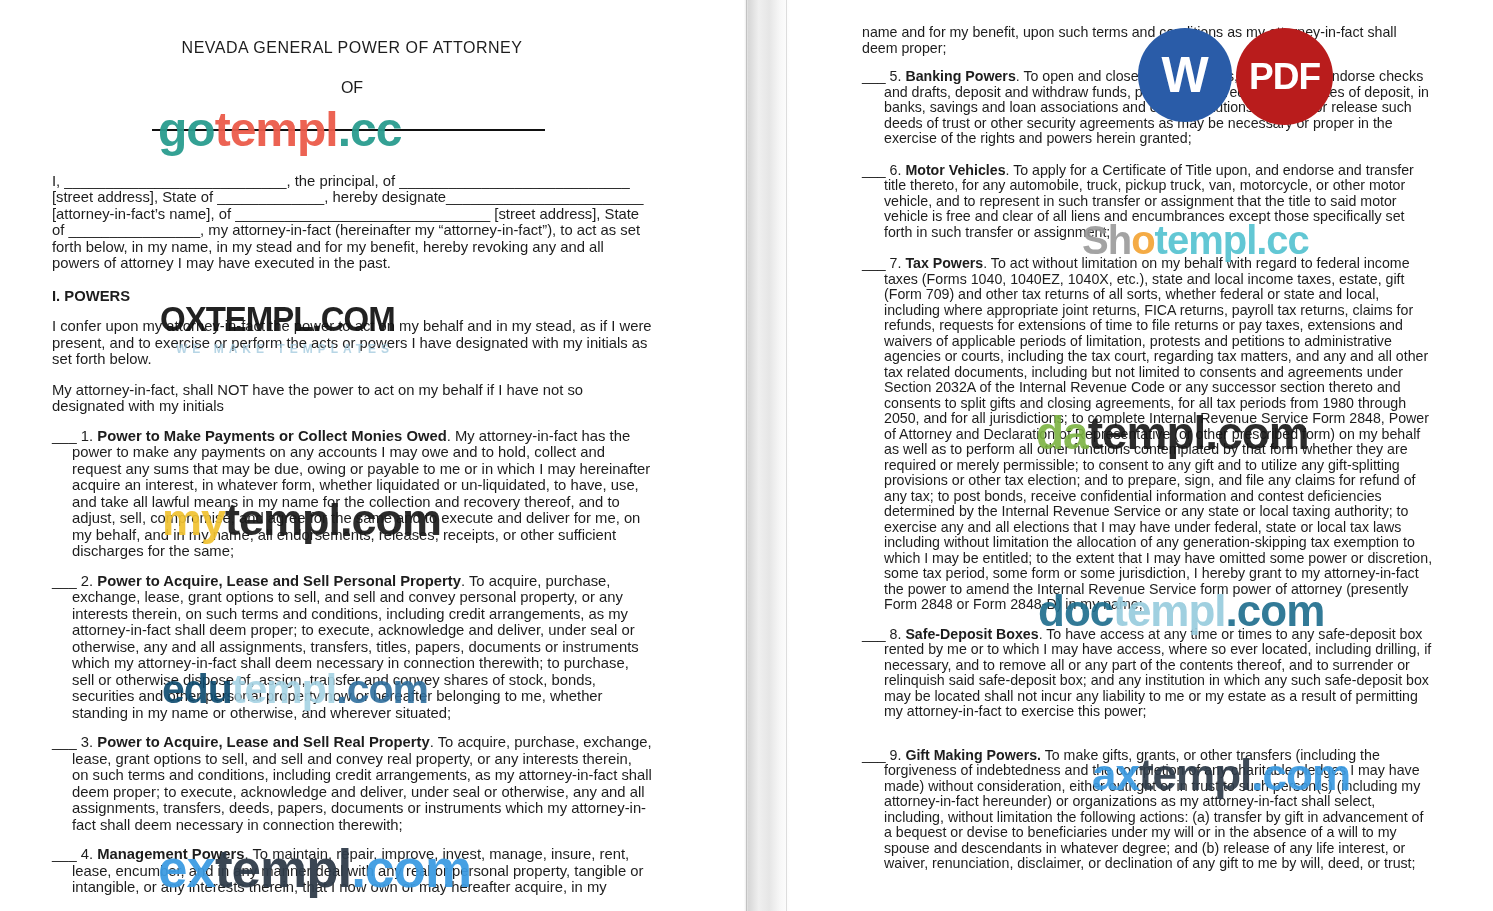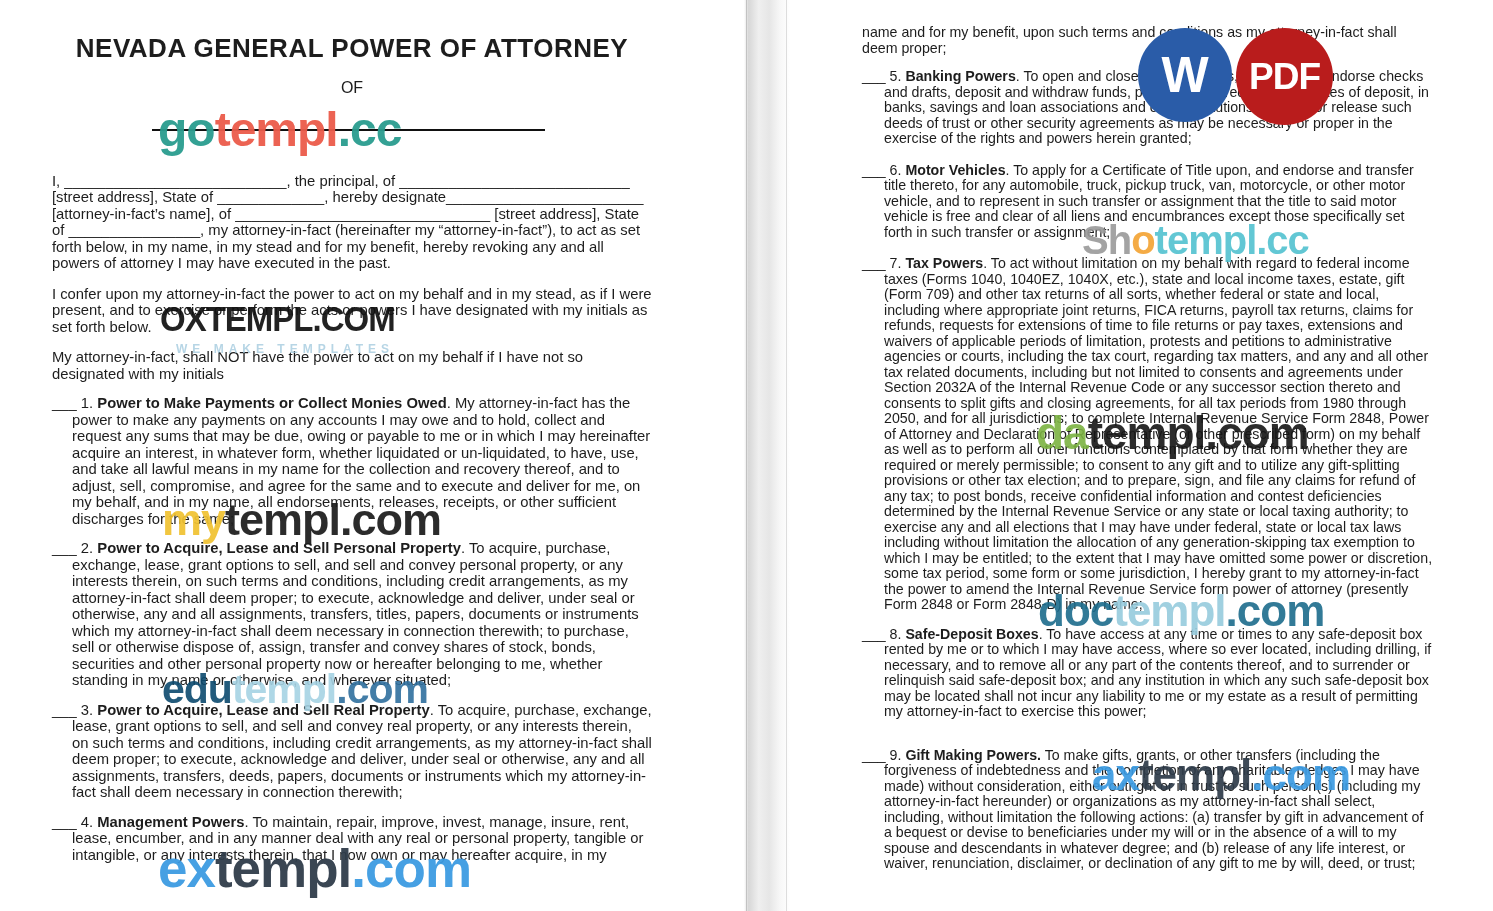--- a/index.html
+++ b/index.html
@@ -12,21 +12,21 @@
   
   .divider{
     position:absolute;left:744px;top:0;width:46px;height:911px;
     background:linear-gradient(90deg,#ffffff 0%,#d7d7d7 10%,#efefef 32%,#e6e6e6 55%,#f7f7f7 78%,#ffffff 100%);
   }
   .divider:before{content:"";position:absolute;left:2px;top:0;width:1px;height:100%;background:#c2c2c2;}
   .divider:after{content:"";position:absolute;right:3px;top:0;width:1px;height:100%;background:#dddddd;}
 
   
   .page-left{position:absolute;left:52px;top:0;width:600px;font-size:14.8px;line-height:16.5px;}
-  .doc-title{font-size:26px;line-height:24px;text-align:center;letter-spacing:.5px;margin:36px 0 0;font-weight:700;}
+  .doc-title{font-size:16px;line-height:24px;text-align:center;letter-spacing:.5px;margin:36px 0 0;font-weight:400;}
   .doc-of{font-size:16px;text-align:center;margin:20px 0 0;}
   .name-line{height:0;border-bottom:2px solid #111;width:393px;margin:32px 0 0 100px;}
   .intro{margin:42px 0 0;}
   .sec-head{font-weight:700;margin:16px 0 0;}
   .para{margin:14px 0 0;}
   .item{margin:13px 0 0;padding-left:20px;text-indent:-20px;}
   .item b{font-weight:700;}
   .blank{letter-spacing:0;}
 
   
@@ -69,20 +69,21 @@
 </head>
 <body>
 
 <div class="divider"></div>
 
 <div class="page-left">
   <div class="doc-title">NEVADA GENERAL POWER OF ATTORNEY</div>
   <div class="doc-of">OF</div>
   <div class="name-line"></div>
   <p class="intro">I, ___________________________, the principal, of ____________________________ [street address], State of _____________, hereby designate________________________ [attorney-in-fact’s name], of _______________________________ [street address], State of ________________, my attorney-in-fact (hereinafter my “attorney-in-fact”), to act as set forth below, in my name, in my stead and for my benefit, hereby revoking any and all powers of attorney I may have executed in the past.</p>
+  <p class="sec-head">I. POWERS</p>
   <p class="para">I confer upon my attorney-in-fact the power to act on my behalf and in my stead, as if I were present, and to exercise or perform the acts or powers I have designated with my initials as set forth below.</p>
   <p class="para">My attorney-in-fact, shall NOT have the power to act on my behalf if I have not so designated with my initials</p>
 
   <p class="item"><span class="blank">___</span><span> 1. </span><b>Power to Make Payments or Collect Monies Owed</b><span>. My attorney-in-fact has the power to make any payments on any accounts I may owe and to hold, collect and request any sums that may be due, owing or payable to me or in which I may hereinafter acquire an interest, in whatever form, whether liquidated or un-liquidated, to have, use, and take all lawful means in my name for the collection and recovery thereof, and to adjust, sell, compromise, and agree for the same and to execute and deliver for me, on my behalf, and in my name, all endorsements, releases, receipts, or other sufficient discharges for the same;</span></p>
 
   <p class="item"><span class="blank">___</span><span> 2. </span><b>Power to Acquire, Lease and Sell Personal Property</b><span>. To acquire, purchase, exchange, lease, grant options to sell, and sell and convey personal property, or any interests therein, on such terms and conditions, including credit arrangements, as my attorney-in-fact shall deem proper; to execute, acknowledge and deliver, under seal or otherwise, any and all assignments, transfers, titles, papers, documents or instruments which my attorney-in-fact shall deem necessary in connection therewith; to purchase, sell or otherwise dispose of, assign, transfer and convey shares of stock, bonds, securities and other personal property now or hereafter belonging to me, whether standing in my name or otherwise, and wherever situated;</span></p>
 
   <p class="item"><span class="blank">___</span><span> 3.  </span><b>Power to Acquire, Lease and Sell Real Property</b><span>. To acquire, purchase, exchange, lease, grant options to sell, and sell and convey real property, or any interests therein, on such terms and conditions, including credit arrangements, as my attorney-in-fact shall deem proper; to execute, acknowledge and deliver, under seal or otherwise, any and all assignments, transfers, deeds, papers, documents or instruments which my attorney-in-fact shall deem necessary in connection therewith;</span></p>
 
   <p class="item"><span class="blank">___</span><span> 4. </span><b>Management Powers</b><span>. To maintain, repair, improve, invest, manage, insure, rent, lease, encumber, and in any manner deal with any real or personal property, tangible or intangible, or any interests therein, that I now own or may hereafter acquire, in my</span></p>

